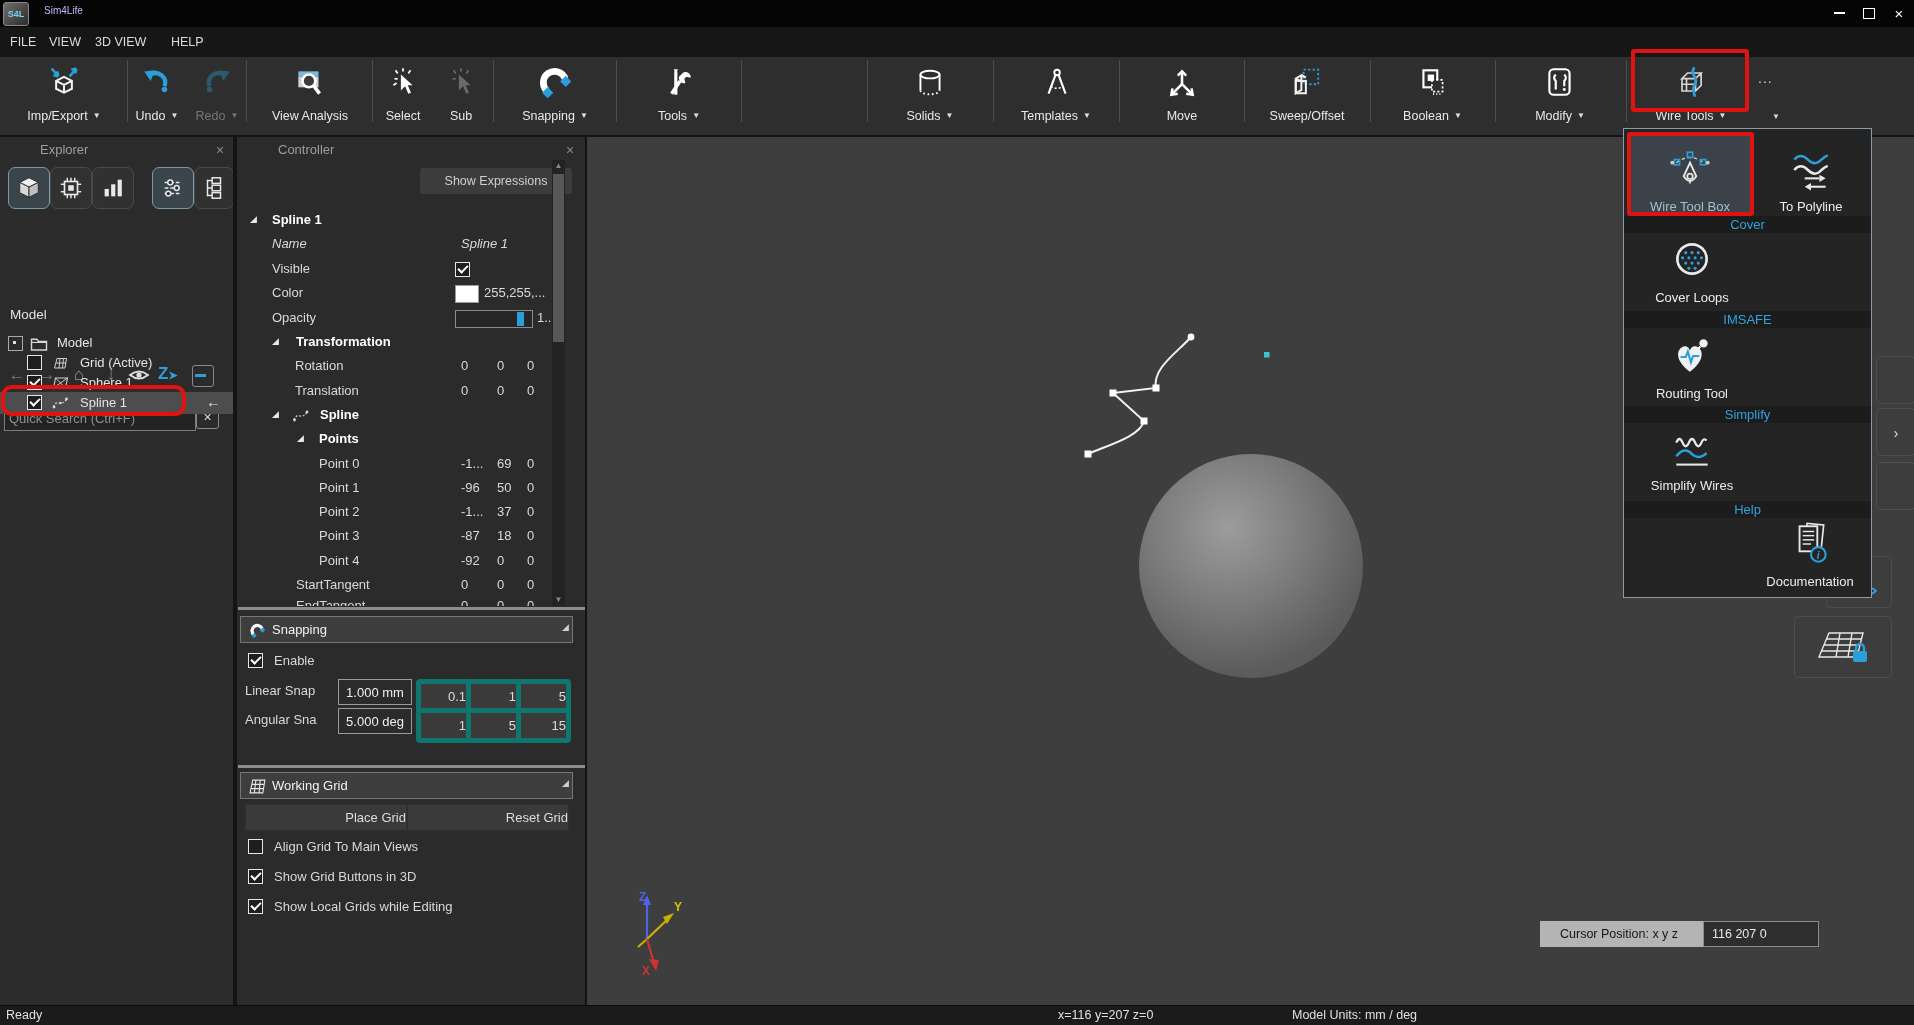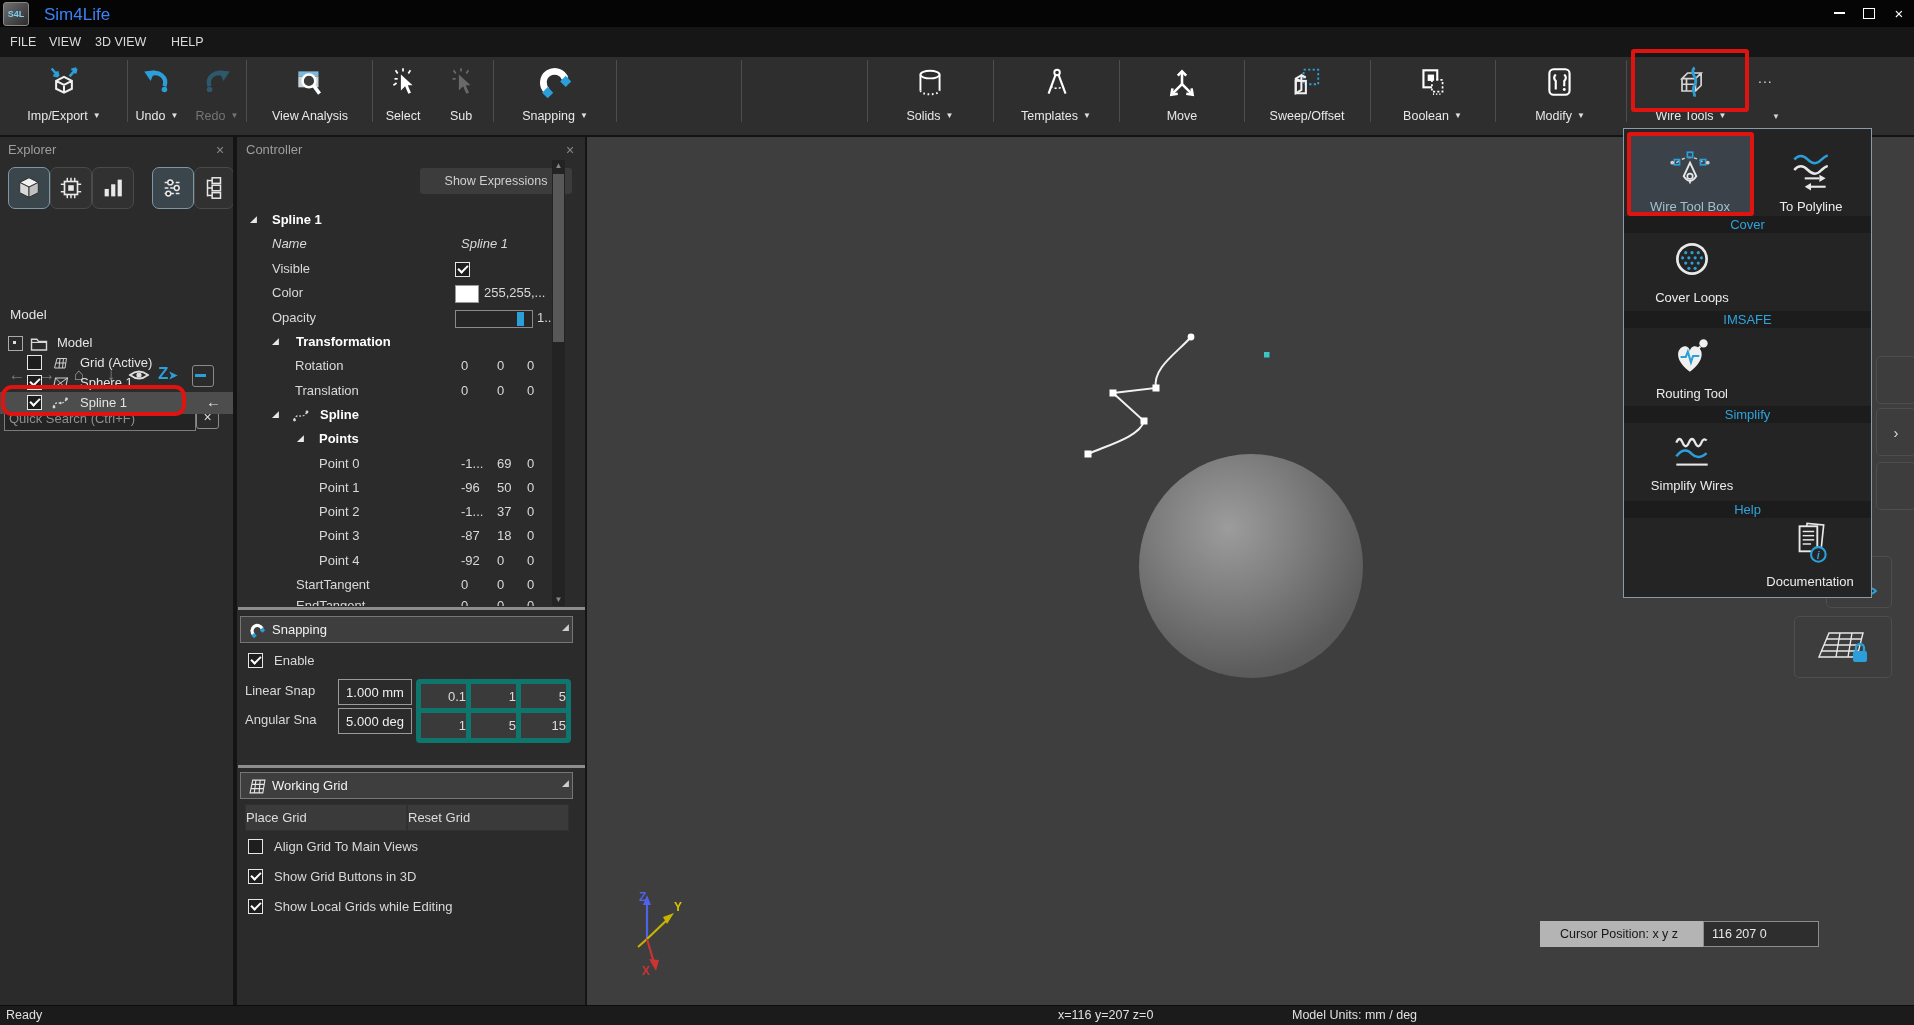--- a/index.html
+++ b/index.html
@@ -4,35 +4,35 @@
 <style>
   html,body{margin:0;padding:0;background:#111;}
   #app{position:relative;width:1914px;height:1025px;background:#2b2b2b;overflow:hidden;
        font-family:"Liberation Sans",sans-serif;color:#ddd;font-size:13px;}
   .abs{position:absolute;}
   
   .titlebar{position:absolute;left:0;top:0;width:1914px;height:27px;background:#050505;}
   .logo{position:absolute;left:3px;top:2px;width:24px;height:22px;background:linear-gradient(135deg,#6f6f6f,#2b2b2b);
         border:1px solid #888;border-radius:3px;color:#7ecdf2;font-size:9px;font-weight:bold;
         display:flex;align-items:center;justify-content:center;}
-  .apptitle{position:absolute;left:44px;top:5px;color:#3b82f6;font-size:17px;}
+  .apptitle{position:absolute;left:44px;top:5px;color:#c4b5fd;font-size:10px;}
   .winbtn{position:absolute;top:0;width:30px;height:26px;display:flex;align-items:center;justify-content:center;color:#fff;}
   .menubar{position:absolute;left:0;top:27px;width:1914px;height:30px;background:#161616;}
   .menuitem{position:absolute;top:0;height:30px;line-height:30px;color:#dcdcdc;font-size:12.5px;}
   
   .toolbar{position:absolute;left:0;top:57px;width:1914px;height:78px;background:#2e2e2e;border-bottom:2px solid #141414;}
   .tbi{position:absolute;top:58px;height:74px;text-align:center;}
   .tbi .ic{height:48px;display:flex;align-items:center;justify-content:center;}
   .tbi .lb{font-size:12.5px;color:#e8e8e8;margin-top:3px;white-space:nowrap;}
   .tbi.dis .lb{color:#757575;}
   .caret{display:inline-block;font-size:8px;color:#e0e0e0;margin-left:5px;vertical-align:2px;}
   .tbdiv{position:absolute;top:60px;height:62px;width:1px;background:#4d4d4d;}
   
   .panel{position:absolute;top:137px;bottom:20px;background:#2b2b2b;}
-  .phead{position:absolute;top:0;left:0;right:0;height:26px;color:#9d9d9d;font-size:13px;line-height:26px;}
+  .phead{position:absolute;top:0;left:0;right:0;height:26px;color:#9d9d9d;font-size:13px;line-height:26px;padding-left:32px;}
   .pclose{position:absolute;top:4px;width:18px;height:18px;color:#8a8a8a;text-align:center;line-height:18px;font-size:14px;}
   .vdiv{position:absolute;top:137px;bottom:20px;background:#141414;}
   .bigbtn{position:absolute;width:40px;height:40px;background:#313131;border:1px solid #4a4a4a;border-radius:7px;
           display:flex;align-items:center;justify-content:center;}
   .bigbtn.active{background:#3b454c;border-color:#7d97a5;}
   .navico{position:absolute;top:228px;font-size:17px;color:#8a8a8a;width:26px;text-align:center;}
   .qsearch{position:absolute;left:4px;top:269px;width:182px;height:23px;background:#232323;border:1px solid #7c7c7c;
            color:#c8c8c8;font-size:13px;padding:0 4px;font-family:"Liberation Sans",sans-serif;}
   .qsearch::placeholder{color:#8f8f8f;}
   .clearbtn{position:absolute;left:196px;top:269px;width:23px;height:23px;border:1px solid #8a8a8a;border-radius:3px;
@@ -58,21 +58,21 @@
   .sb .ar{position:absolute;left:0;width:13px;height:12px;color:#888;font-size:8px;text-align:center;line-height:12px;}
   .splitter{position:absolute;left:238px;width:347px;height:3px;background:#8d8d8d;}
   .sechead{position:absolute;left:240px;width:333px;height:27px;background:#3e3e3e;border:1px solid #767676;
            box-sizing:border-box;color:#f2f2f2;font-size:13px;line-height:25px;}
   .cornertri{position:absolute;right:3px;bottom:2px;font-size:9px;color:#cfcfcf;}
   .snapin{position:absolute;width:72px;height:24px;background:#2b2b2b;border:1px solid #9a9a9a;color:#eee;
           font-size:13px;text-align:center;font-family:"Liberation Sans",sans-serif;padding:0;}
   .preset{position:absolute;width:45px;height:25px;background:#3a3a3a;border:5px solid #0f766e;border-radius:4px;
           color:#ddd;font-size:13px;text-align:right;line-height:25px;}
   .gridbtn{position:absolute;width:160px;height:25px;background:#3a3a3a;color:#ddd;font-size:13px;
-           text-align:left;line-height:25px;border:1px solid #303030;}
+           text-align:right;line-height:25px;border:1px solid #303030;}
   .flabel{position:absolute;color:#d9d9d9;font-size:13px;white-space:nowrap;}
   
   .viewport{position:absolute;left:587px;top:137px;width:1327px;height:868px;background:#3e3e3e;overflow:hidden;}
   .sphere{position:absolute;left:552px;top:317px;width:224px;height:224px;border-radius:50%;
           background:radial-gradient(circle at 40% 33%, #9c9c9c 0%, #7e7e7e 35%, #5c5c5c 72%, #515151 100%);}
   .curpos-l{position:absolute;left:953px;top:784px;width:163px;height:26px;background:#b4b4b4;color:#161616;
             font-size:12.5px;line-height:26px;padding-left:20px;box-sizing:border-box;}
   .curpos-v{position:absolute;left:1116px;top:784px;width:116px;height:26px;background:#2e2e2e;border:1px solid #8d8d8d;
             color:#e8e8e8;font-size:12.5px;line-height:24px;padding-left:8px;box-sizing:border-box;}
   .sidebtn{position:absolute;background:#3d3d3d;border:1px solid #4e4e4e;border-radius:5px;
@@ -196,20 +196,31 @@
     <div class="ic">
       <svg width="36" height="36" viewBox="0 0 32 32">
           <path d="M9 24 A10 10 0 1 1 25 13" fill="none" stroke="#fff" stroke-width="6"></path>
           <rect x="6" y="22" width="7" height="7" fill="#2b9fd9" transform="rotate(45 9.5 25.5)"></rect>
           <rect x="22" y="12" width="7" height="7" fill="#2b9fd9" transform="rotate(45 25.5 15.5)"></rect>
         </svg>
     </div>
     <div class="lb"><span>Snapping</span><span class="caret">▼</span></div>
   </div>
   <div class="tbdiv" style="left:616px;"></div>
+  <div class="tbi" style="left:618px;width:122px;">
+    <div class="ic">
+      <svg width="34" height="34" viewBox="0 0 32 32">
+          <line x1="13" y1="6" x2="13" y2="28" stroke="#fff" stroke-width="3"></line>
+          <polygon points="11,4 15,4 13,8" fill="#fff"></polygon>
+          <path d="M20 7 a5 5 0 0 1 7 5 l-4 -1 -2 2 1 4 a5 5 0 0 1 -6 -6 z" fill="#fff"></path>
+          <line x1="17" y1="15" x2="9" y2="27" stroke="#fff" stroke-width="3.2"></line>
+        </svg>
+    </div>
+    <div class="lb"><span>Tools</span><span class="caret">▼</span></div>
+  </div>
   <div class="tbdiv" style="left:741px;"></div>
   <div class="tbdiv" style="left:867px;"></div>
   <div class="tbi" style="left:868px;width:124px;">
     <div class="ic">
       <svg width="34" height="34" viewBox="0 0 32 32">
           <ellipse cx="16" cy="9" rx="9" ry="3.6" fill="none" stroke="#fff" stroke-width="1.8"></ellipse>
           <line x1="7" y1="9" x2="7" y2="24" stroke="#fff" stroke-width="1.8"></line>
           <line x1="25" y1="9" x2="25" y2="24" stroke="#fff" stroke-width="1.8"></line>
           <path d="M7 24 a9 3.6 0 0 0 18 0" fill="none" stroke="#fff" stroke-width="1.8" stroke-dasharray="1.5 2.5"></path>
         </svg>

